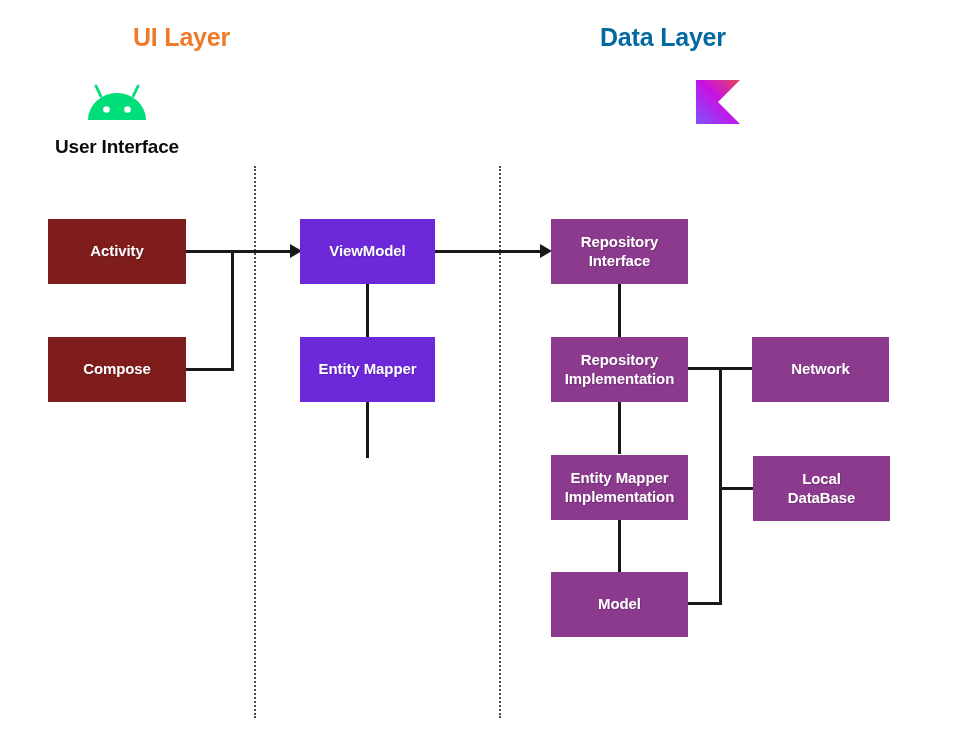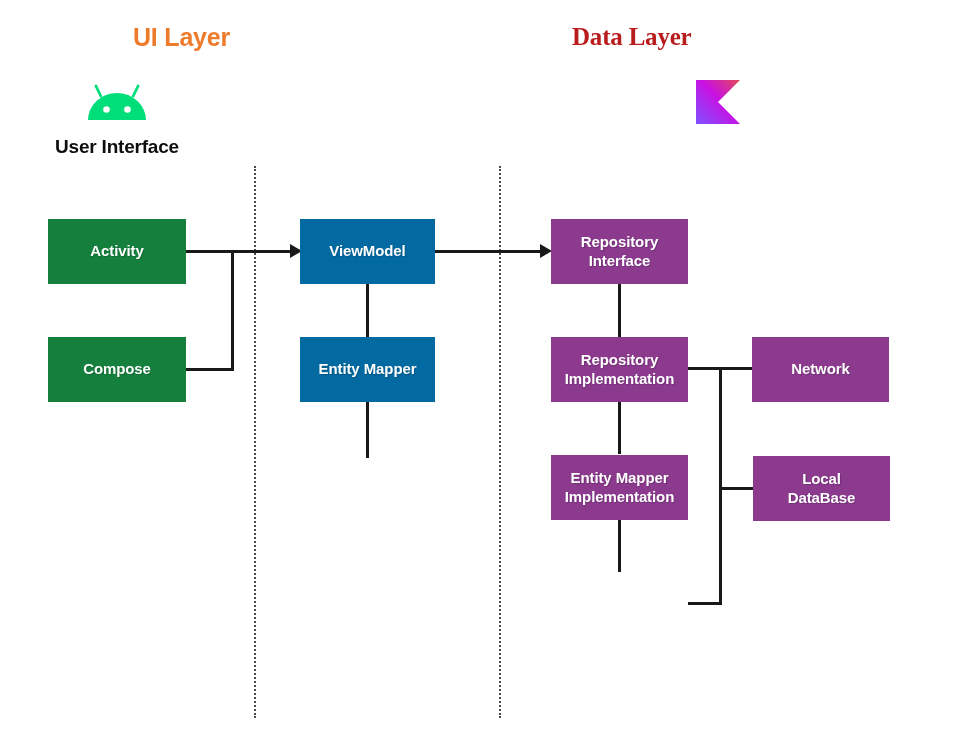--- a/index.html
+++ b/index.html
@@ -22,21 +22,21 @@
   
   .layer-title {
     position: absolute;
     font-size: 25px;
     font-weight: bold;
     letter-spacing: -0.2px;
     white-space: nowrap;
     text-align: left;
   }
   #title-ui     { left: 133px; top: 23px; width: 240px; color: #EE7B2C; }
-  #title-data   { left: 572px; top: 23px; width: 240px; color: #b91c1c; font-family: Liberation Serif, serif; }
+  #title-data   { left: 600px; top: 23px; width: 240px; color: #0369a1; }
 
   
   .col-head {
     position: absolute;
     width: 240px;
     text-align: center;
   }
   .col-head .icon-wrap {
     height: 52px;
     display: flex;
@@ -75,22 +75,22 @@
     color: #ffffff;
     font-size: 15px;
     font-weight: bold;
     line-height: 1.22;
     letter-spacing: -0.1px;
     box-sizing: border-box;
     padding: 2px 6px;
     text-shadow: 1px 1px 1px rgba(0,0,0,0.18);
     z-index: 3;
   }
-  .node.green  { background: #15803d; }
-  .node.orange { background: #0369a1; }
+  .node.green  { background: #7f1d1d; }
+  .node.orange { background: #6d28d9; }
   .node.purple { background: #8B3A8E; }
 
   
   .line {
     position: absolute;
     background: #191919;
     z-index: 2;
   }
   .line.h { height: 3px; }
   .line.v { width: 3px; }
@@ -195,20 +195,23 @@
 
   <div class="node purple" style="left:551px; top:219px; width:137px; height:65px;">
     <span>Repository<br>Interface</span>
   </div>
   <div class="node purple" style="left:551px; top:337px; width:137px; height:65px;">
     <span>Repository<br>Implementation</span>
   </div>
   <div class="node purple" style="left:551px; top:455px; width:137px; height:65px;">
     <span>Entity Mapper<br>Implementation</span>
   </div>
+  <div class="node purple" style="left:551px; top:572px; width:137px; height:65px;">
+    <span>Model</span>
+  </div>
 
   <div class="node purple" style="left:752px; top:337px; width:137px; height:65px;">
     <span>Network</span>
   </div>
   <div class="node purple" style="left:753px; top:456px; width:137px; height:65px;">
     <span>Local<br>DataBase</span>
   </div>
 
 </div>
 

